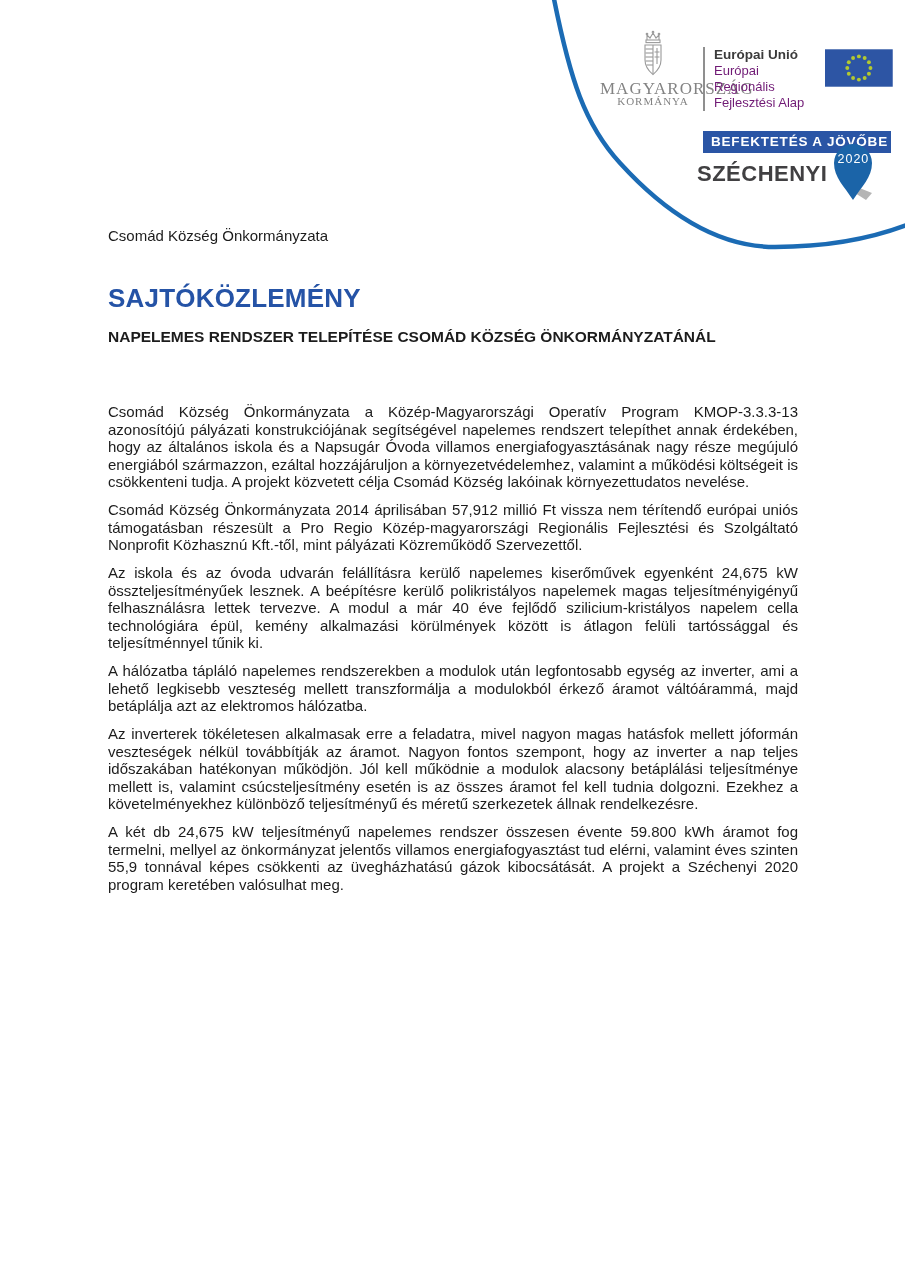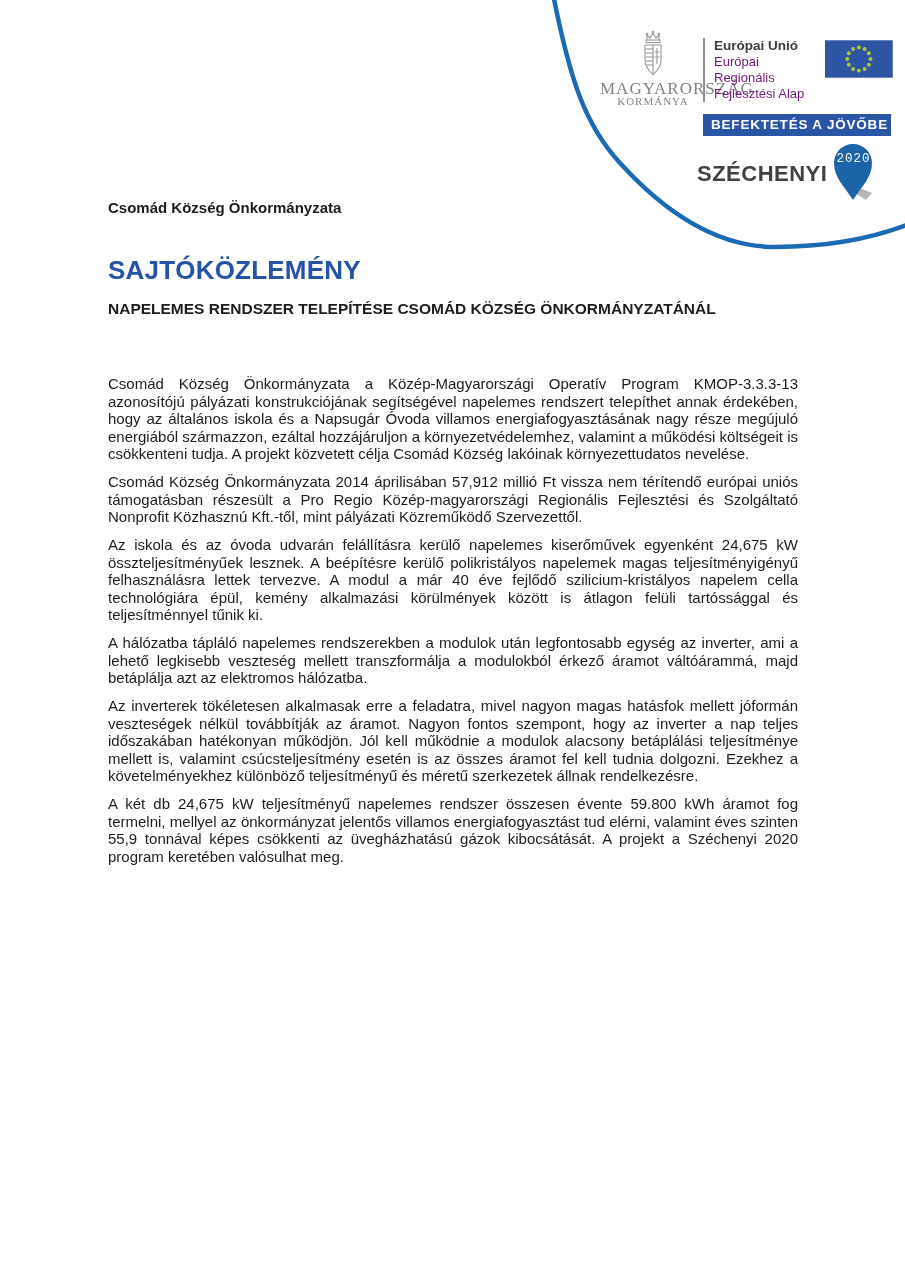--- a/index.html
+++ b/index.html
@@ -11,42 +11,42 @@
   .arc-svg{position:absolute;top:0;left:0;pointer-events:none;}
 
   
   .gov-logo{position:absolute;left:600px;top:30px;width:106px;text-align:center;}
   .gov-crest{display:block;margin:0 auto 4px auto;}
   .gov-line{font-family:"Liberation Serif",serif;color:#838383;letter-spacing:1px;line-height:13px;}
   .gov-line.l1{font-size:17px;}
   .gov-line.l2{font-size:11px;text-align:center;}
 
   
-  .eu-block{position:absolute;left:703px;top:38px;width:190px;}
+  .eu-block{position:absolute;left:703px;top:47px;width:190px;}
   .eu-row{display:flex;align-items:flex-start;}
   .eu-text{border-left:2px solid #8f8f8f;padding-left:9px;min-height:46px;}
   .eu-t1{font-size:13.5px;font-weight:bold;color:#3b3b3b;line-height:16px;}
   .eu-t2,.eu-t3{font-size:13px;color:#701a75;line-height:16px;}
   .eu-flag{margin-left:14px;display:block;}
-  .eu-banner{margin-top:12px;width:176px;background:#2a55a5;color:#ffffff;
+  .eu-banner{margin-top:20px;width:176px;background:#2a55a5;color:#ffffff;
              font-size:13.5px;font-weight:bold;letter-spacing:0.8px;
              padding:3px 4px 4px 8px;white-space:nowrap;}
 
   
   .szechenyi{position:absolute;left:697px;top:142px;display:flex;align-items:flex-start;}
   .sz-name{font-size:22px;font-weight:bold;color:#414042;letter-spacing:0.5px;margin-top:19px;}
   .sz-pin{position:relative;width:42px;height:60px;margin-left:5px;}
   .sz-pin svg{position:absolute;inset:0;}
   .sz-year{position:absolute;top:10px;left:0;right:0;text-align:center;
-           color:#ffffff;font-size:12.5px;letter-spacing:1px;font-weight:400;font-family:Liberation Mono, monospace;}
+           color:#ffffff;font-size:12.5px;letter-spacing:1px;font-weight:400;}
 
   
   .content{position:absolute;left:108px;top:197px;width:690px;}
   .date{font-size:15px;line-height:16px;}
-  .org{font-size:15px;font-weight:bold;margin-top:2px;line-height:17px;}
+  .org{font-size:15px;font-weight:normal;margin-top:30px;line-height:17px;}
   .title{font-size:26px;font-weight:bold;color:#2553a6;margin:39px 0 0 0;line-height:31px;letter-spacing:0.2px;}
   .subtitle{font-size:15.5px;font-weight:bold;margin-top:13px;line-height:19px;}
   .lead{font-size:15.5px;font-weight:bold;margin-top:12px;line-height:20px;text-align:justify;}
   .bodytext{margin-top:57px;}
   .bodytext p{font-size:15px;line-height:17.5px;margin:0 0 10.5px 0;text-align:justify;}
 </style>
 </head>
 <body>
 
 <div class="page">

